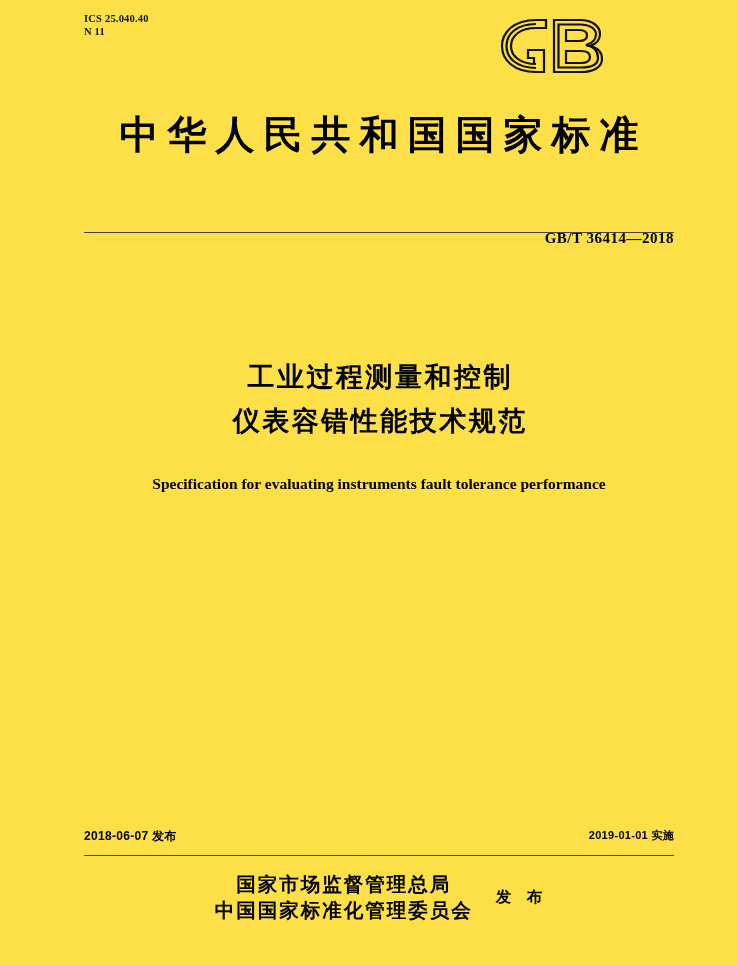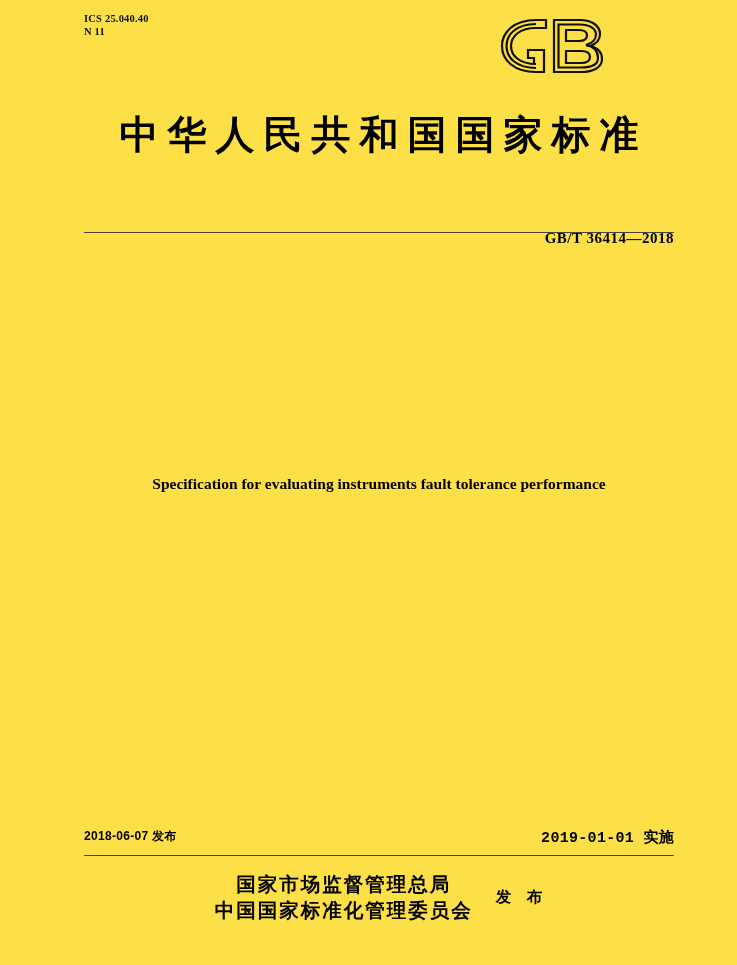--- a/index.html
+++ b/index.html
@@ -147,23 +147,23 @@
     font-weight: bold;
     font-size: 12px;
     letter-spacing: 0.3px;
     color: #000;
     white-space: nowrap;
   }
   .effective-date {
     position: absolute;
     right: 0;
     top: 0;
-    font-family: Liberation Mono, monospace;
-    font-weight: bold;
-    font-size: 15px;
+    font-family: Liberation Sans, sans-serif;
+    font-weight: bold;
+    font-size: 11px;
     letter-spacing: 0.3px;
     color: #000;
     white-space: nowrap;
   }
   .footer-rule {
     position: absolute;
     left: 0;
     top: 855px;
     width: 590px;
     height: 1px;
@@ -238,20 +238,24 @@
         </g>
       </svg>
     </div>
 
     <div class="cn-standard-title">中华人民共和国国家标准</div>
 
     <div class="std-number">GB/T 36414—2018</div>
 
     <div class="divider"></div>
 
+    <div class="doc-title-cn">
+      <div class="line">工业过程测量和控制</div>
+      <div class="line">仪表容错性能技术规范</div>
+    </div>
 
     <div class="doc-title-en">
       <div class="line">Specification for evaluating instruments fault tolerance performance</div>
     </div>
 
     <div class="footer-dates">
       <div class="issue-date">2018-06-07 发布</div>
       <div class="effective-date">2019-01-01 实施</div>
     </div>
 

